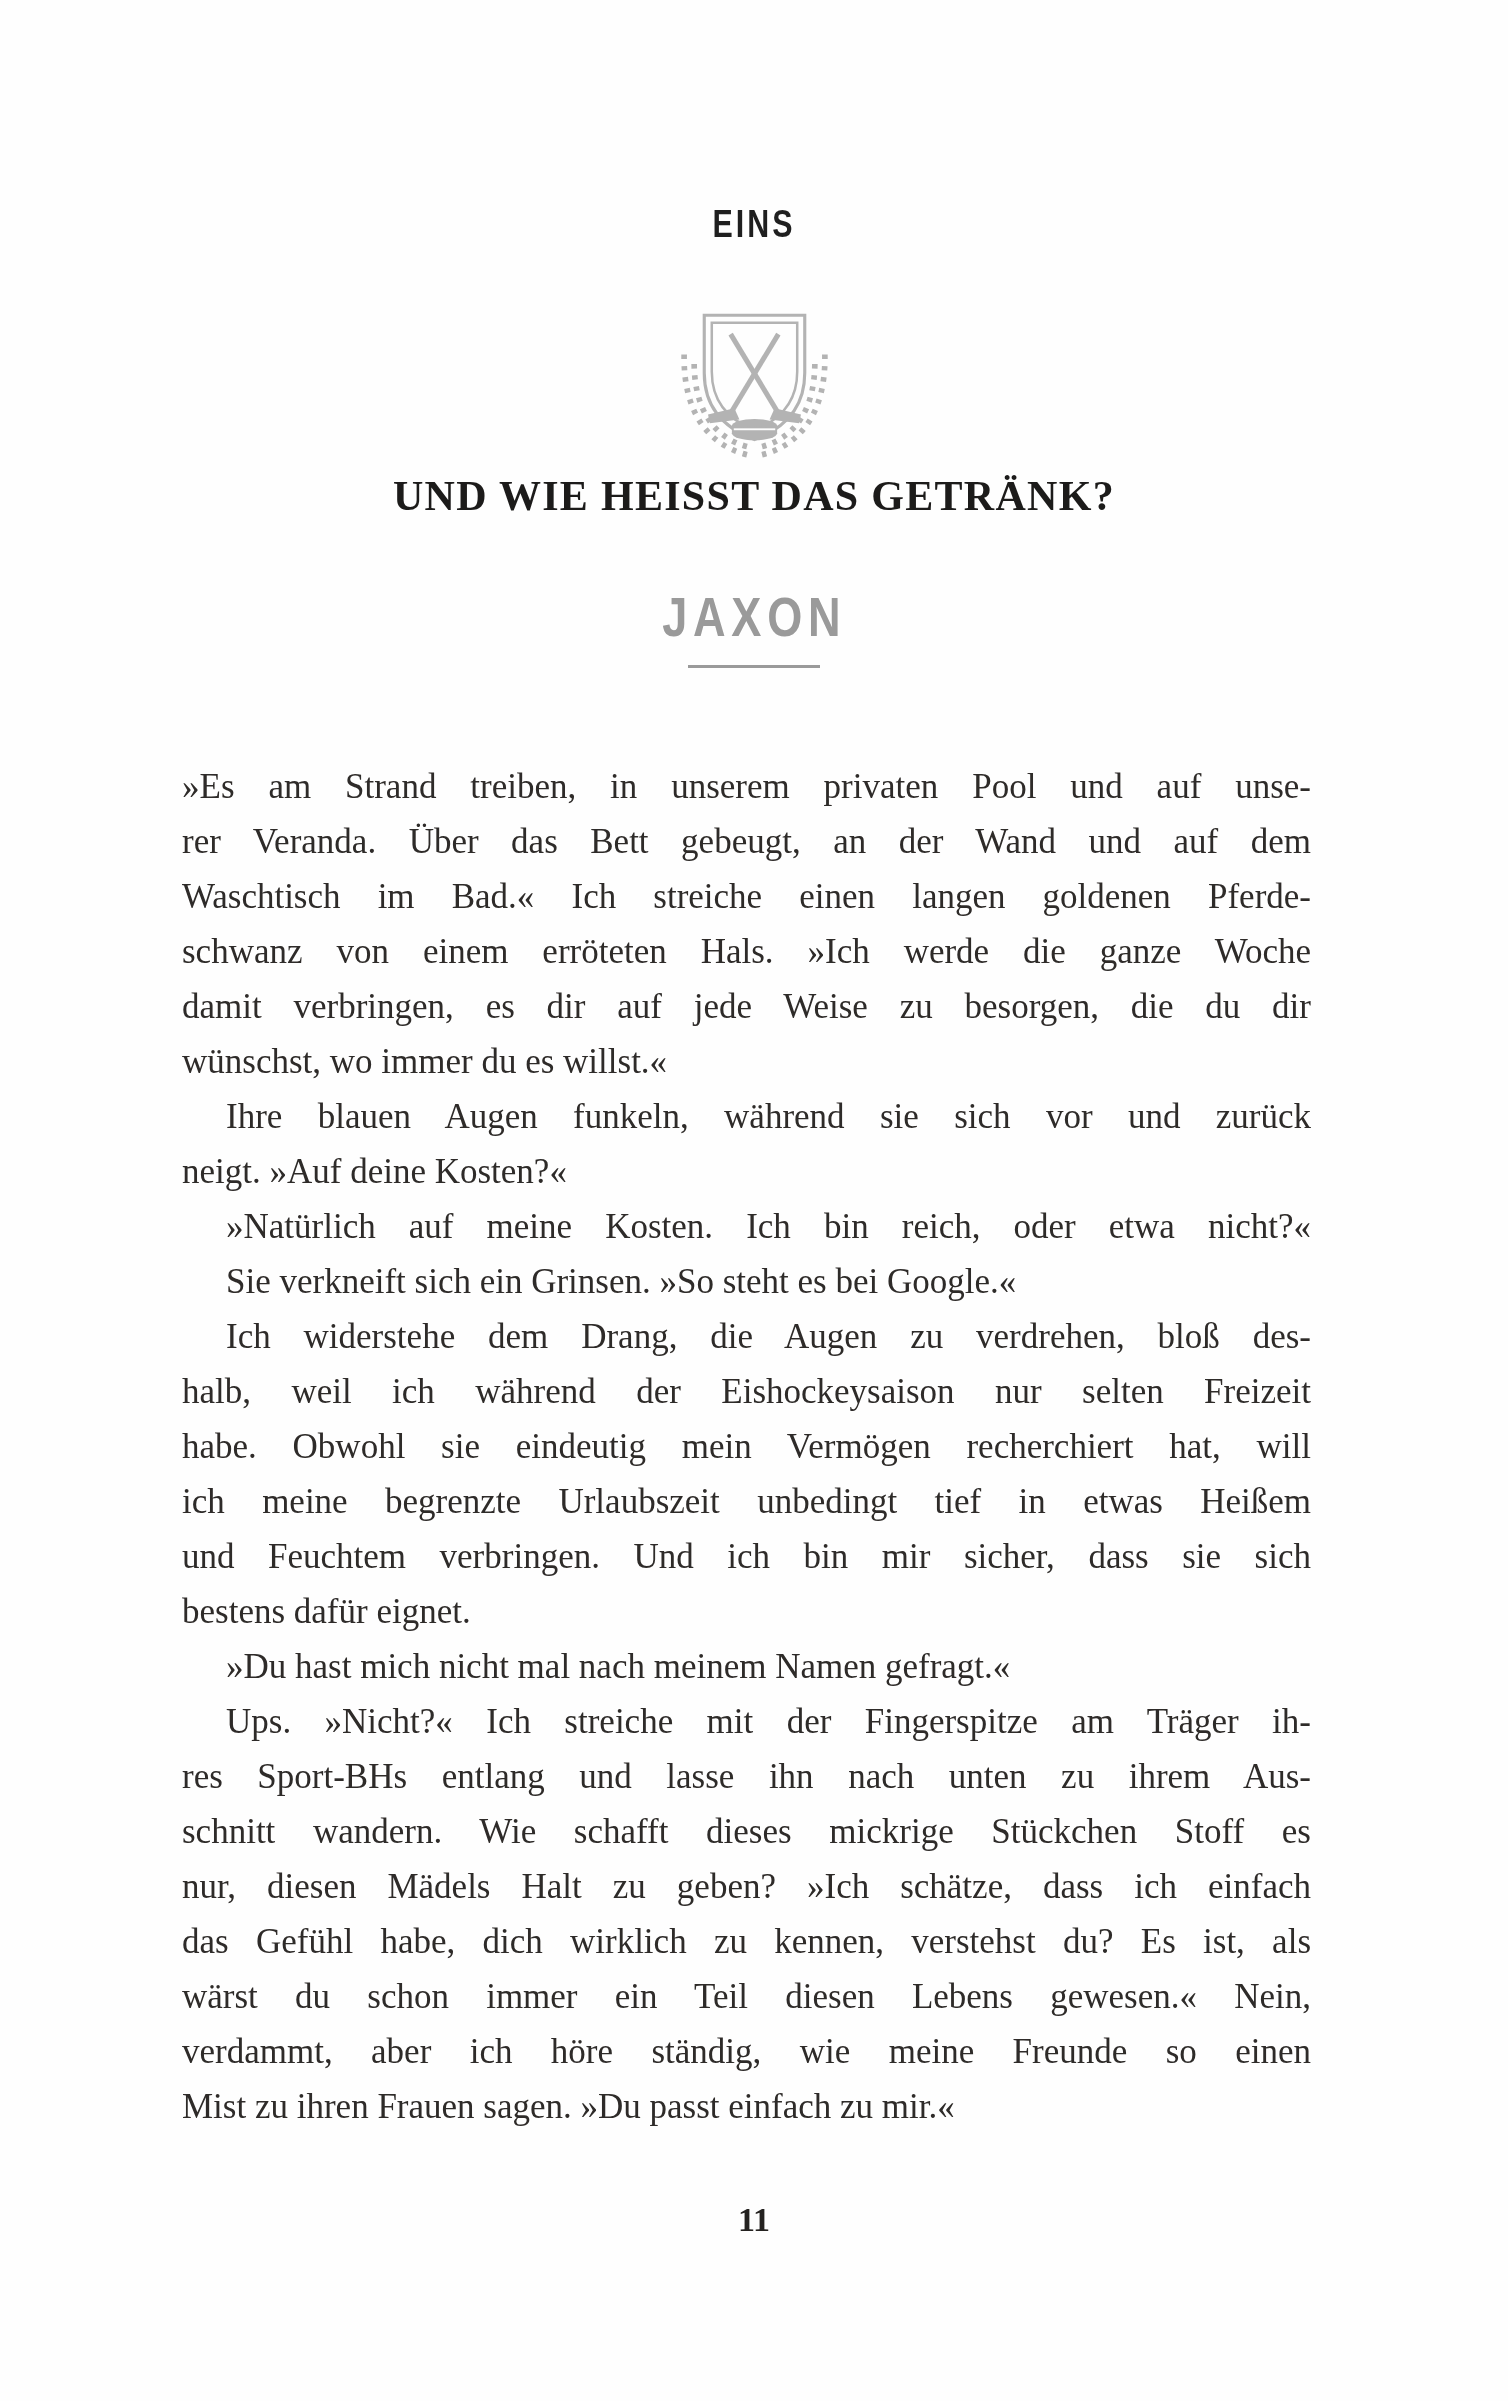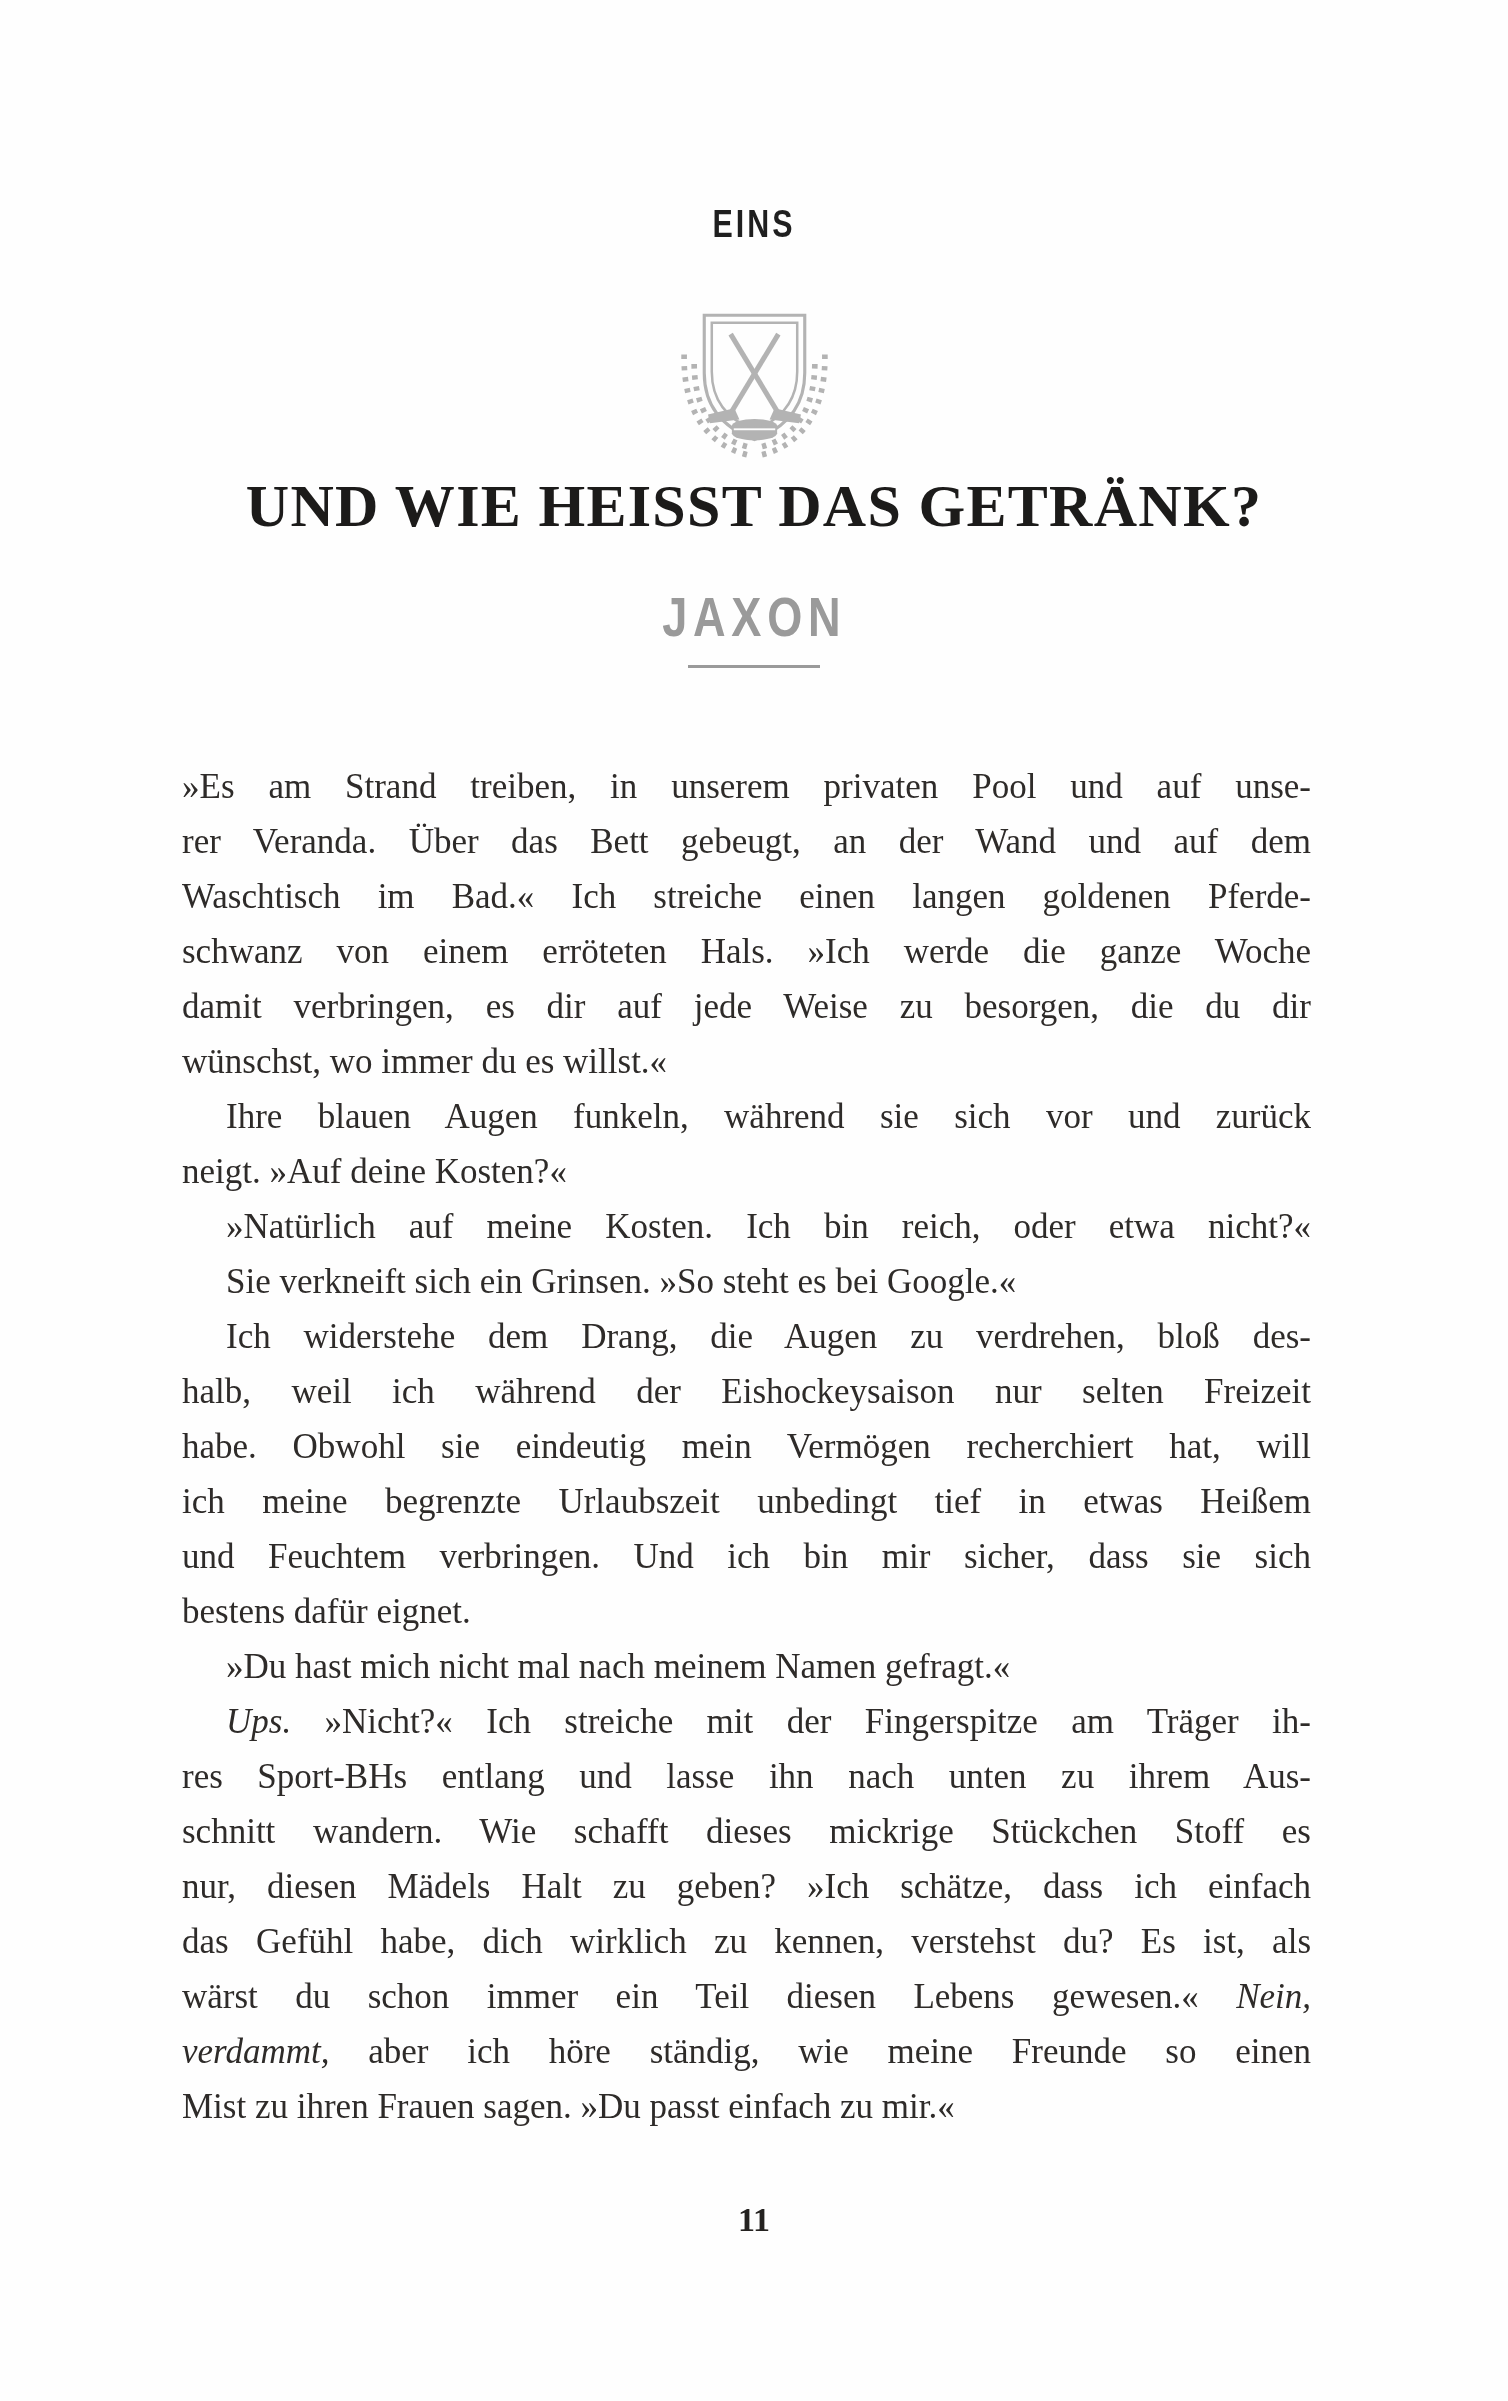--- a/index.html
+++ b/index.html
@@ -4,32 +4,32 @@
 <style>
   html,body{margin:0;padding:0;background:#e8e8e8;}
   .page{position:relative;width:1508px;height:2401px;background:var(--paper,#fefefe);
         font-family:"Liberation Serif",serif;color:var(--text,#2e2b29);overflow:hidden;}
   .center{position:absolute;left:0;width:100%;text-align:center;}
   .chapter-num{top:202px;font-family:"Liberation Sans",sans-serif;font-weight:700;
        font-size:38px;line-height:1.2;letter-spacing:3.8px;color:#1f1f1f;}
   .cond{display:inline-block;transform:scaleX(.82);transform-origin:center;}
   .cond-n{display:inline-block;transform:scaleX(.8);transform-origin:center;}
   .crest{position:absolute;top:309px;left:50%;margin-left:-80px;width:161px;height:152px;}
-  .title{top:473px;margin:0;font-size:60px;line-height:1.1;font-weight:700;
+  .title{top:473px;margin:0;font-size:42px;line-height:1.1;font-weight:700;
        letter-spacing:1.3px;color:#1c1b1a;}
   .author{top:584px;font-family:"Liberation Sans",sans-serif;font-weight:700;
        font-size:55px;line-height:1.2;letter-spacing:7px;color:var(--muted,#9a9a9a);}
   .author-rule{position:absolute;top:665px;left:50%;margin-left:-66px;width:132px;height:3.1px;
        background:var(--muted,#9a9a9a);}
   .body{position:absolute;top:759px;left:182px;width:1129px;font-size:35px;}
   .line{height:55px;line-height:55px;overflow:hidden;text-align:justify;text-align-last:justify;
        text-justify:inter-word;white-space:normal;}
   .line.last{text-align-last:left;}
   .line.ind{text-indent:44px;}
-  .it{font-style:italic;}
+  .it{}
   .pagenum{top:2201px;font-size:34px;font-weight:700;color:#242220;}
 </style>
 </head>
 <body>
 
 <div class="page">
 
   <div class="center chapter-num">
     <span class="cond-n">EINS</span>
   </div>

